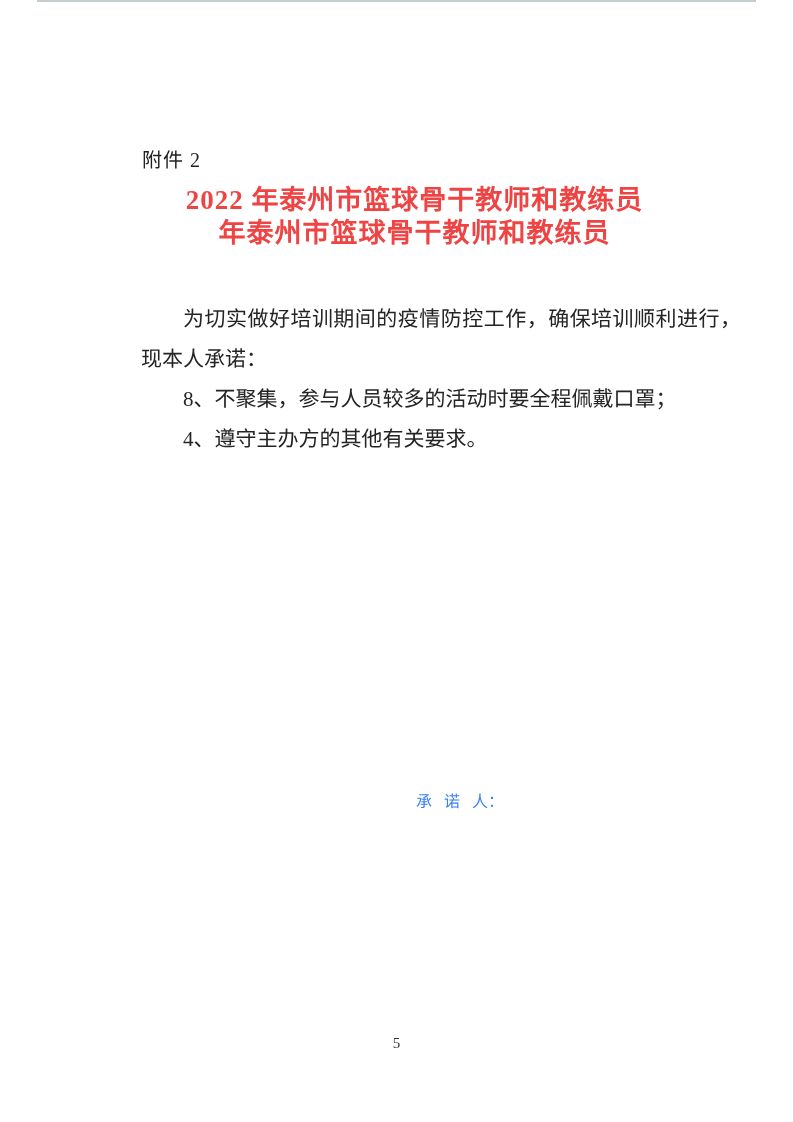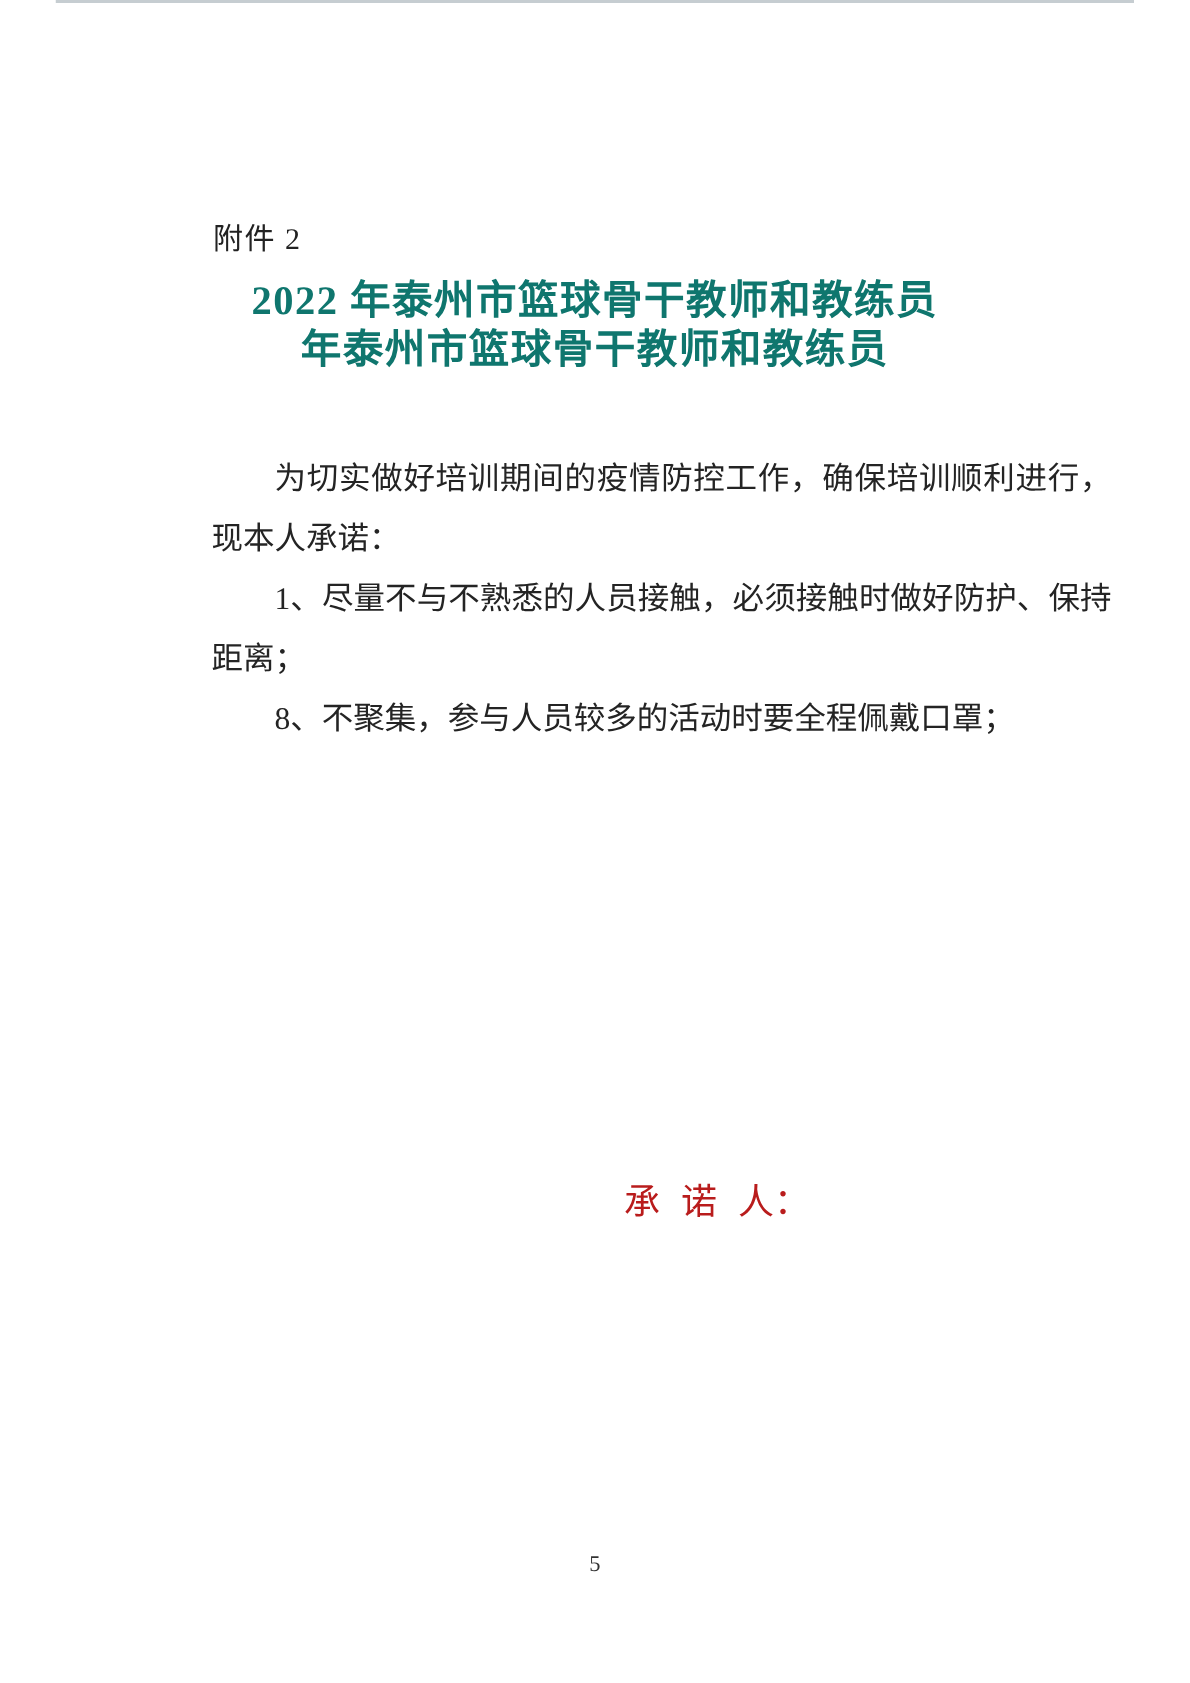--- a/index.html
+++ b/index.html
@@ -30,27 +30,27 @@
     left: 105px;
     top: 147px;
     font-size: 20px;
     line-height: 26px;
     letter-spacing: 1px;
     color: #222;
   }
   .doc-title {
     position: absolute;
     top: 184px;
-    left: 0;
+    left: 18px;
     width: 100%;
     text-align: center;
     font-size: 27px;
     font-weight: bold;
     line-height: 33px;
-    color: #0f766e;
+    color: #ef4444;
     letter-spacing: 1px;
   }
   .doc-body {
     position: absolute;
     left: 104px;
     top: 299px;
     width: 600px;
     font-size: 21px;
     line-height: 40px;
     text-align: justify;
@@ -59,22 +59,22 @@
   .doc-body p {
     margin: 0;
     padding: 0;
     text-indent: 2em;
     font-family: Liberation Serif, serif;
   }
   .signature-block {
     position: absolute;
     left: 379px;
     top: 787px;
-    font-size: 24px;
-    color: #b91c1c;
+    font-size: 16px;
+    color: #3b82f6;
   }
   .promisor-line {
     line-height: 30px;
     word-spacing: 8px;
     white-space: pre;
   }
   .date-line {
     margin-top: 22px;
     line-height: 30px;
     white-space: pre;
@@ -100,22 +100,22 @@
 
   <div class="attachment-label">附件 2</div>
 
   <div class="doc-title">
     <div>2022 年泰州市篮球骨干教师和教练员</div>
     <div>年泰州市篮球骨干教师和教练员</div>
   </div>
 
   <div class="doc-body">
     <p>为切实做好培训期间的疫情防控工作，确保培训顺利进行，现本人承诺：</p>
-    <p>1、尽量不与不熟悉的人员接触，必须接触时做好防护、保持距离；</p>
     <p>8、不聚集，参与人员较多的活动时要全程佩戴口罩；</p>
+    <p>4、遵守主办方的其他有关要求。</p>
   </div>
 
   <div class="signature-block">
     <div class="promisor-line">承 诺 人：</div>
   </div>
 
   <div class="page-number">5</div>
 </div>
 
 </body></html>

